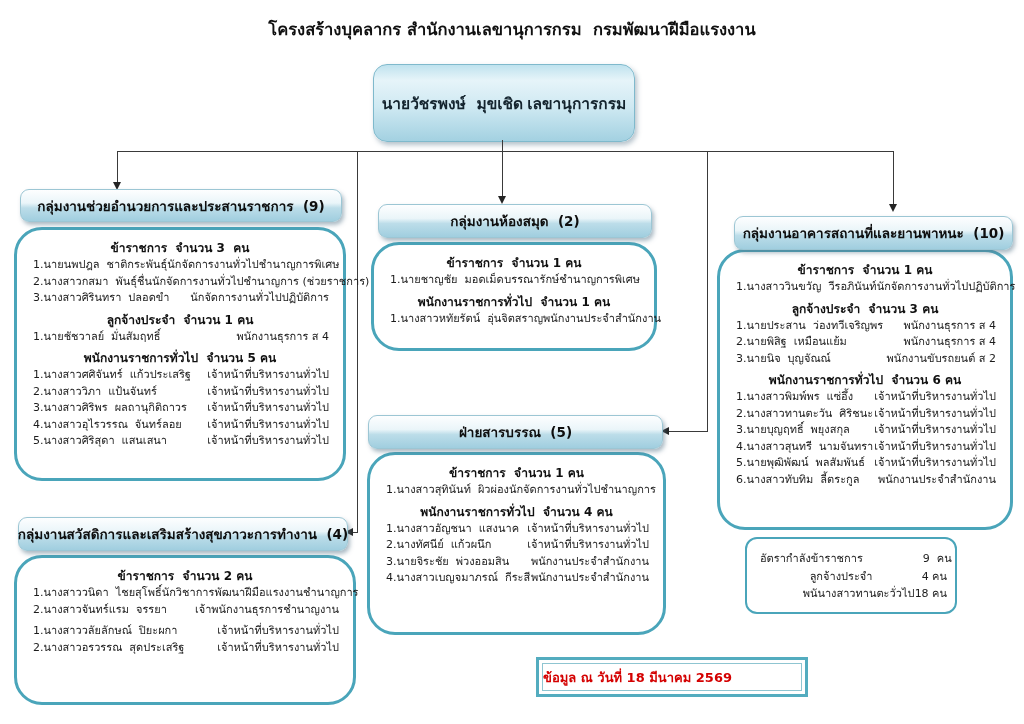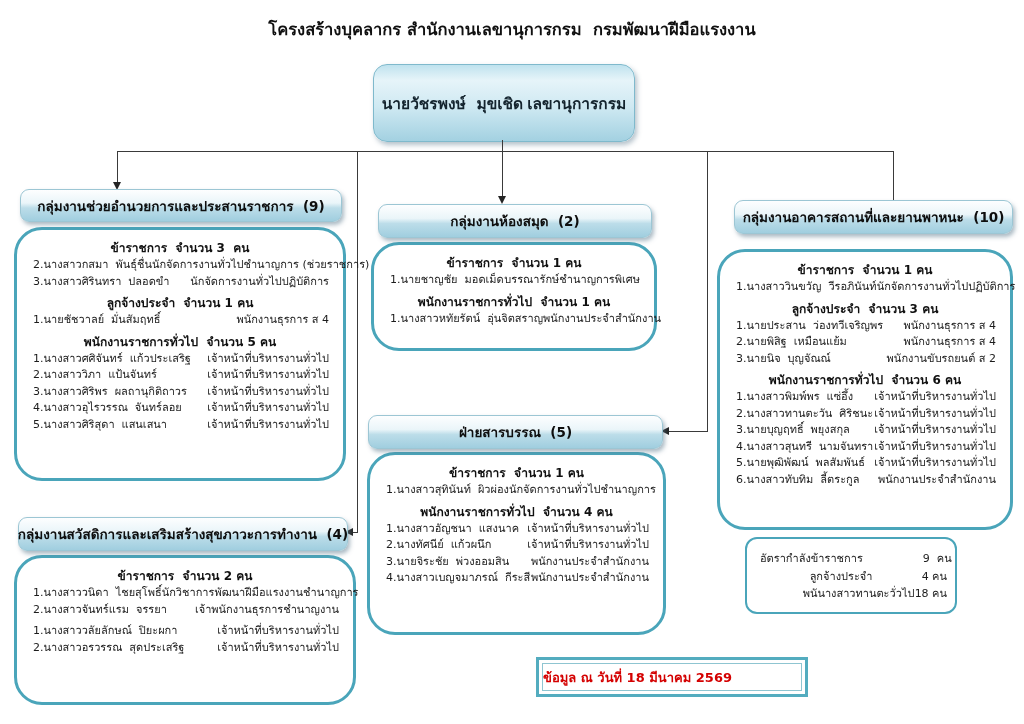--- a/index.html
+++ b/index.html
@@ -106,20 +106,24 @@
   <div class="line" style="left:357px;top:151px;width:1px;height:382px"></div>
   <div class="line" style="left:353px;top:532px;width:5px;height:1px"></div>
   <div class="arr-l" style="left:345px;top:528px"></div>
 
   <div class="grp-header" style="left:20px;top:189px;width:320px;height:31px">กลุ่มงานช่วยอำนวยการและประสานราชการ  (9)</div>
   <div class="grp-body" style="left:14px;top:227px;width:332px;height:254px">
     <div class="box-body">
         <div class="section">
           <div class="section-title">ข้าราชการ  จำนวน 3  คน</div>
           <div class="row">
+            <span class="nm">1.นายนพปฎล  ชาติกระพันธุ์</span>
+            <span class="pos">นักจัดการงานทั่วไปชำนาญการพิเศษ</span>
+          </div>
+          <div class="row">
             <span class="nm">2.นางสาวกสมา  พันธุ์ชื่น</span>
             <span class="pos">นักจัดการงานทั่วไปชำนาญการ (ช่วยราชการ)</span>
           </div>
           <div class="row">
             <span class="nm">3.นางสาวศิรินทรา  ปลอดขำ</span>
             <span class="pos">นักจัดการงานทั่วไปปฏิบัติการ</span>
           </div>
         </div>
         <div class="section">
           <div class="section-title">ลูกจ้างประจำ  จำนวน 1 คน</div>
@@ -199,21 +203,21 @@
             <span class="pos">พนักงานประจำสำนักงาน</span>
           </div>
           <div class="row">
             <span class="nm">4.นางสาวเบญจมาภรณ์  กีระสี</span>
             <span class="pos">พนักงานประจำสำนักงาน</span>
           </div>
         </div>
       </div>
   </div>
 
-  <div class="grp-header" style="left:734px;top:200px;width:277px;height:32px">กลุ่มงานอาคารสถานที่และยานพาหนะ  (10)</div>
+  <div class="grp-header" style="left:734px;top:216px;width:277px;height:32px">กลุ่มงานอาคารสถานที่และยานพาหนะ  (10)</div>
   <div class="grp-body" style="left:717px;top:249px;width:296px;height:281px">
     <div class="box-body">
         <div class="section">
           <div class="section-title">ข้าราชการ  จำนวน 1 คน</div>
           <div class="row">
             <span class="nm">1.นางสาววินขวัญ  วีรอภินันท์</span>
             <span class="pos">นักจัดการงานทั่วไปปฏิบัติการ</span>
           </div>
         </div>
         <div class="section">

